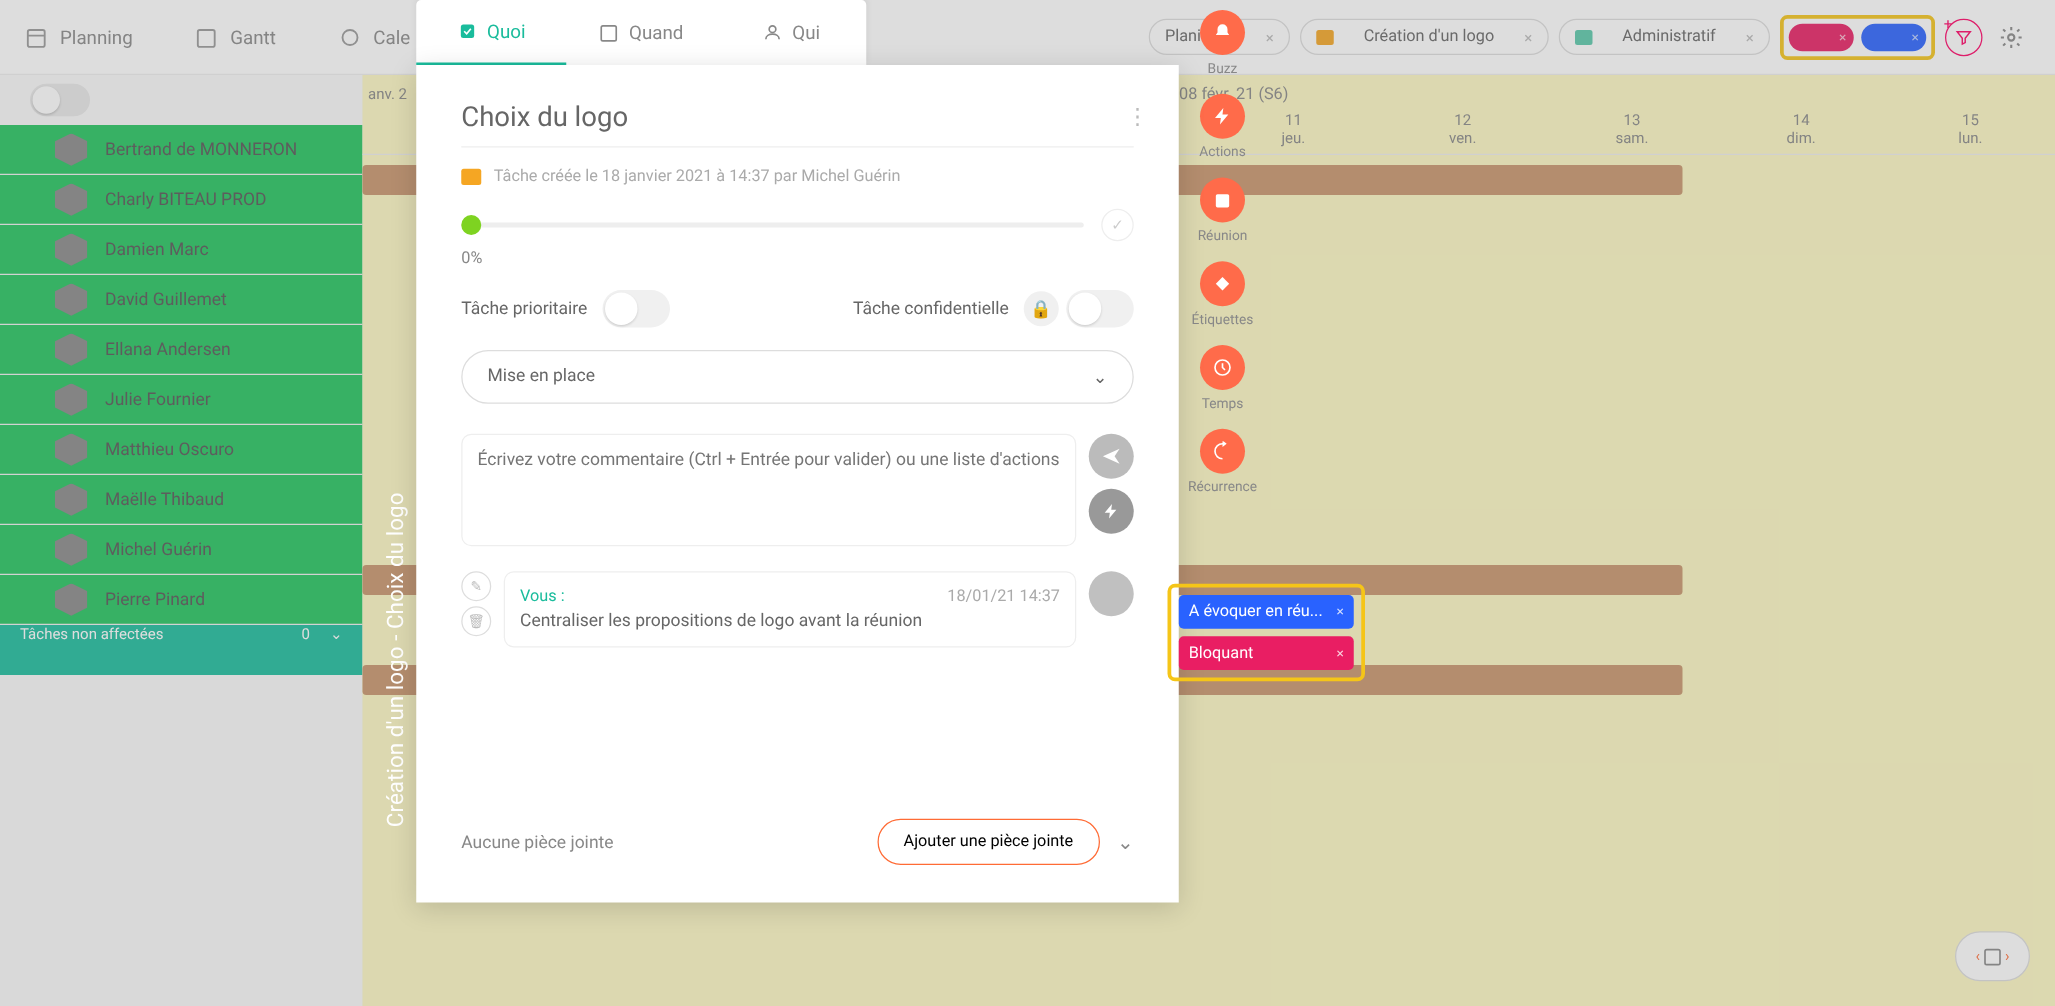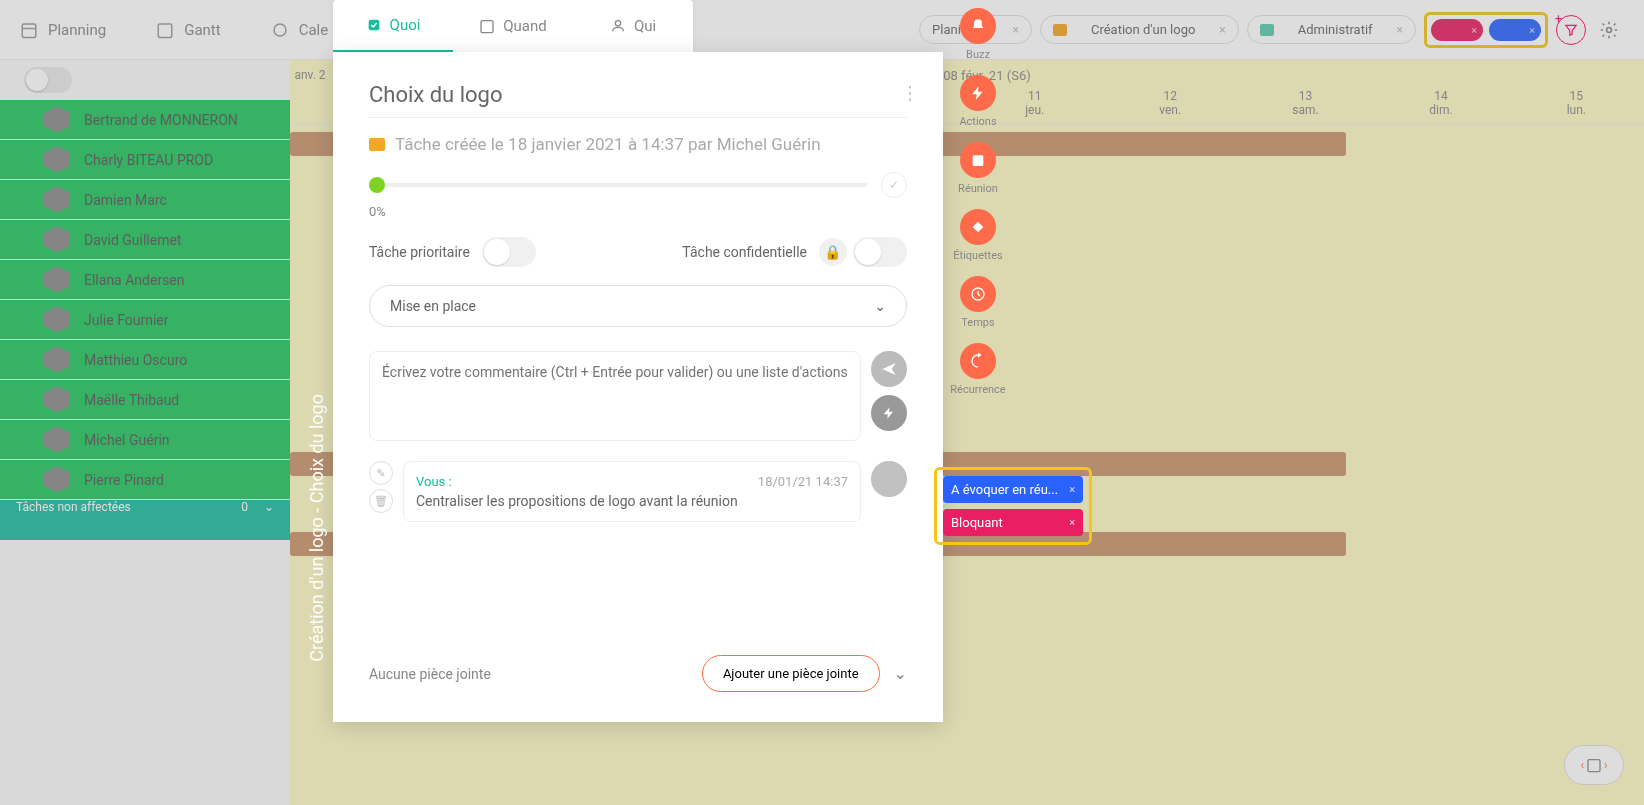--- a/index.html
+++ b/index.html
@@ -53,21 +53,21 @@
 
 .modal-wrap { position: absolute; top: 0; left: 300px; z-index: 10; display: flex; align-items: flex-start; }
 .rotated-title { writing-mode: vertical-rl; transform: rotate(180deg); color: #fff; font-size: 18px; padding: 20px 6px; align-self: flex-end; margin-bottom: 40px; }
 .tab-bar { display: flex; background: #fff; border-radius: 4px 4px 0 0; box-shadow: 0 -2px 6px rgba(0,0,0,0.06); width: 360px; }
 .tab { flex: 1; text-align: center; padding: 16px 0; color: #888; display: flex; align-items: center; justify-content: center; gap: 8px; font-size: 15px; cursor: pointer; }
 .tab.active { color: #1abc9c; border-bottom: 2px solid #1abc9c; }
 .tab svg { width: 16px; height: 16px; }
 .modal-body { background: #fff; width: 610px; height: 670px; box-shadow: 0 4px 20px rgba(0,0,0,0.15); padding: 30px 36px; position: relative; display: flex; flex-direction: column; }
 .modal-title { font-size: 22px; color: #666; font-weight: 400; border-bottom: 1px solid #eee; padding-bottom: 10px; }
 .more-menu { position: absolute; top: 30px; right: 24px; color: #bbb; font-size: 18px; }
-.created-line { display: flex; align-items: center; gap: 10px; color: #aaa; font-size: 17px; margin-top: 16px; }
+.created-line { display: flex; align-items: center; gap: 10px; color: #aaa; font-size: 13px; margin-top: 16px; }
 .created-line .briefcase { width: 16px; height: 13px; background: #f5a623; border-radius: 2px; }
 .progress-row { display: flex; align-items: center; gap: 14px; margin-top: 18px; }
 .prog-track { flex: 1; height: 4px; background: #eee; border-radius: 2px; position: relative; }
 .prog-handle { width: 16px; height: 16px; background: #7ed321; border-radius: 50%; position: absolute; left: 0; top: -6px; }
 .check-circ { width: 26px; height: 26px; border: 1px solid #eee; border-radius: 50%; display: flex; align-items: center; justify-content: center; color: #ccc; font-size: 12px; }
 .pct { color: #888; font-size: 13px; margin-top: 6px; }
 .toggles-row { display: flex; justify-content: space-between; margin-top: 18px; align-items: center; }
 .toggle-group { display: flex; align-items: center; gap: 12px; color: #666; font-size: 14px; }
 .pill-toggle { width: 54px; height: 30px; background: #f0f0f0; border-radius: 15px; position: relative; }
 .pill-toggle::after { content: ""; width: 26px; height: 26px; background: #fff; border-radius: 50%; position: absolute; top: 2px; left: 2px; box-shadow: 0 1px 2px rgba(0,0,0,0.15); }

